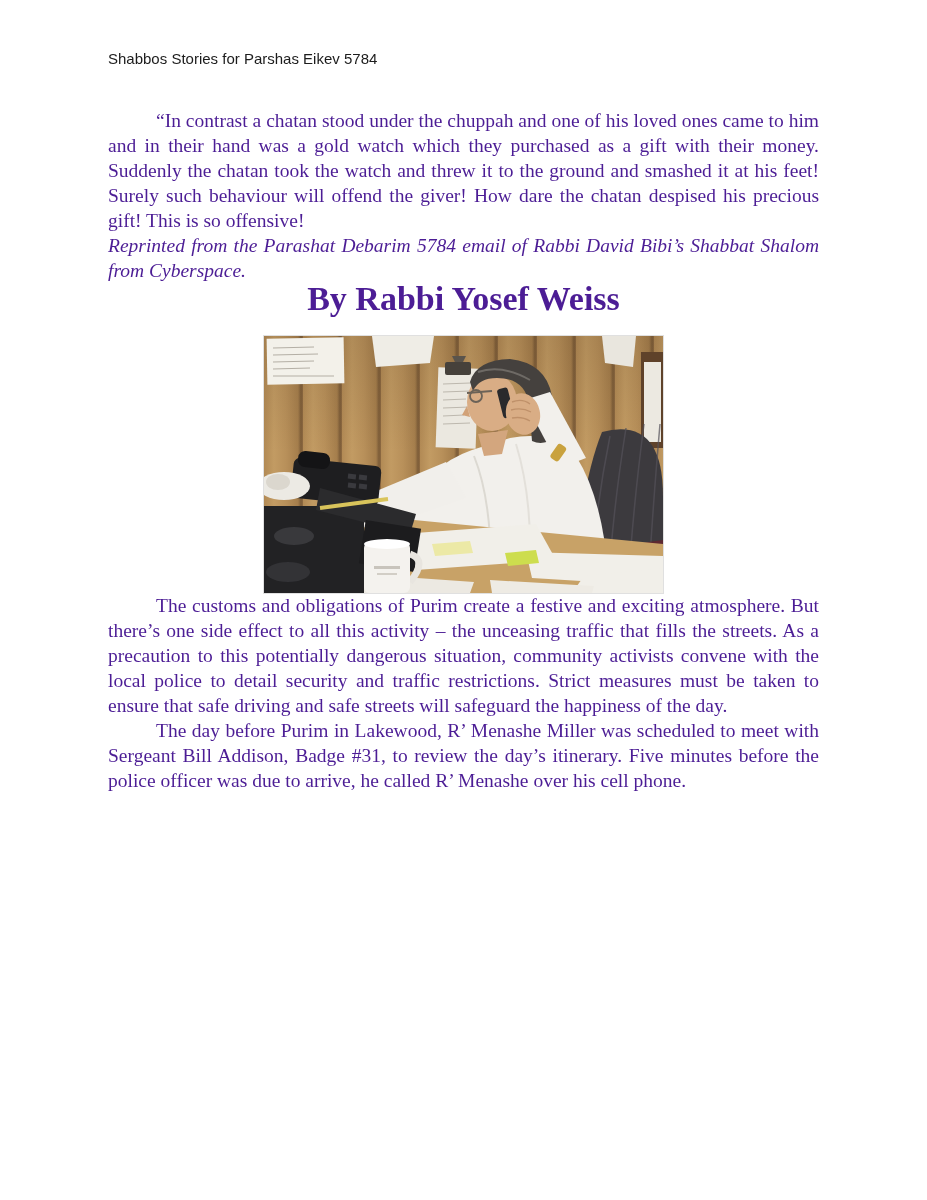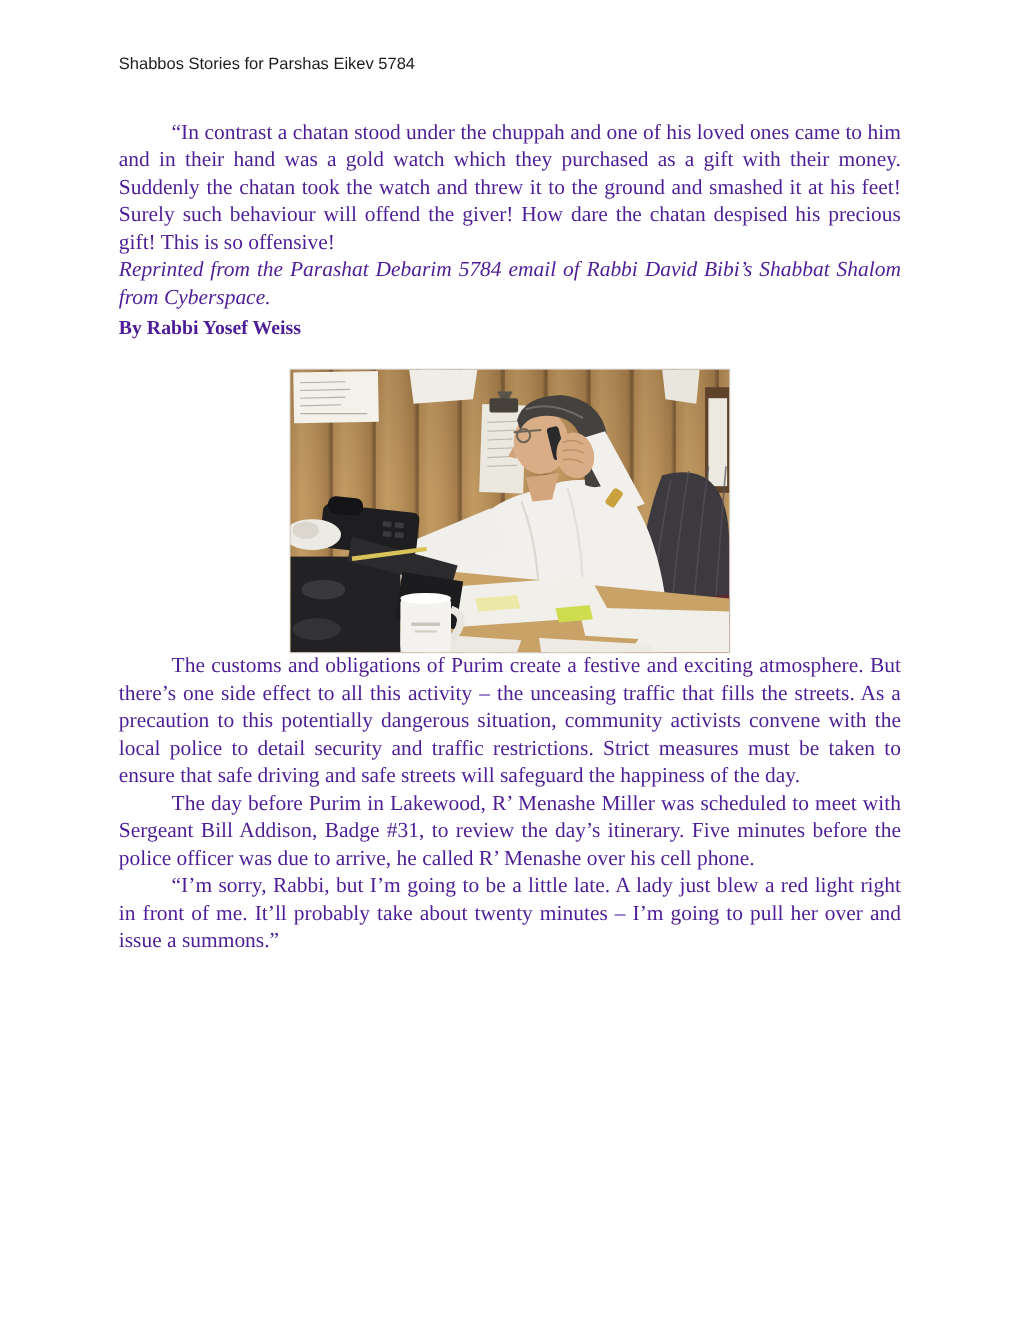--- a/index.html
+++ b/index.html
@@ -14,21 +14,21 @@
   .content {
     position:absolute; left:108px; top:108px; width:711px;
     font-family:"Liberation Serif", serif; font-size:19.5px; line-height:25px;
     text-align:justify; color:#4c1d95;
   }
   .content p { margin:0; }
   .indent { text-indent:48px; }
   .p-quote { margin-top:12px; }
   .p-reprint { margin-top:25px; font-style:italic; }
   .story-title { margin-top:4px; text-align:center; font-weight:bold; font-size:46px; line-height:56px; }
-  .byline { text-align:left; font-weight:bold; font-size:18px; line-height:31px; }
+  .byline { text-align:center; font-weight:bold; font-size:34px; line-height:31px; }
   .photo-wrap {
     position:relative; width:399px; height:257px; margin:22px auto 0;
     background:
       linear-gradient(180deg, rgba(70,48,24,0.14), rgba(0,0,0,0) 45%),
       repeating-linear-gradient(90deg, #b28a55 0px, #c29b63 10px, #b8905a 22px, #a57e4c 34px, #7c5c38 37px, #8f6b42 39px);
     outline:1px solid rgba(0,0,0,0.12);
   }
   .photo-wrap svg { position:absolute; inset:0; display:block; }
   .caption { margin-top:9px; text-align:center; font-weight:bold; font-size:20px; line-height:24px; }
   .p-body-first { margin-top:25px; }
@@ -167,21 +167,20 @@
           <ellipse cx="123" cy="208" rx="23" ry="5" fill="#ffffff"></ellipse>
           <rect x="110" y="230" width="26" height="3" fill="#c8c4bc"></rect>
           <rect x="113" y="237" width="20" height="2" fill="#d2cec6"></rect>
         </g>
       </svg>
     </div>
 
 
     <p class="indent p-body-first">The customs and obligations of Purim create a festive and exciting atmosphere. But there’s one side effect to all this activity – the unceasing traffic that fills the streets. As a precaution to this potentially dangerous situation, community activists convene with the local police to detail security and traffic restrictions. Strict measures must be taken to ensure that safe driving and safe streets will safeguard the happiness of the day.</p>
     <p class="indent">The day before Purim in Lakewood, R’ Menashe Miller was scheduled to meet with Sergeant Bill Addison, Badge #31, to review the day’s itinerary. Five minutes before the police officer was due to arrive, he called R’ Menashe over his cell phone.</p>
-    <p class="indent">“I’m sorry, Rabbi, but I’m going to be a little late. A lady just blew a red light right in front of me. It’ll probably take about twenty minutes – I’m going to pull her over and issue a summons.”</p>
 
   </div>
 
   <div class="doc-footer">
     <span class="num">9</span><span class="sep">|</span><span class="lbl">P a g e</span>
   </div>
 
 </div>
 
 </body></html>

